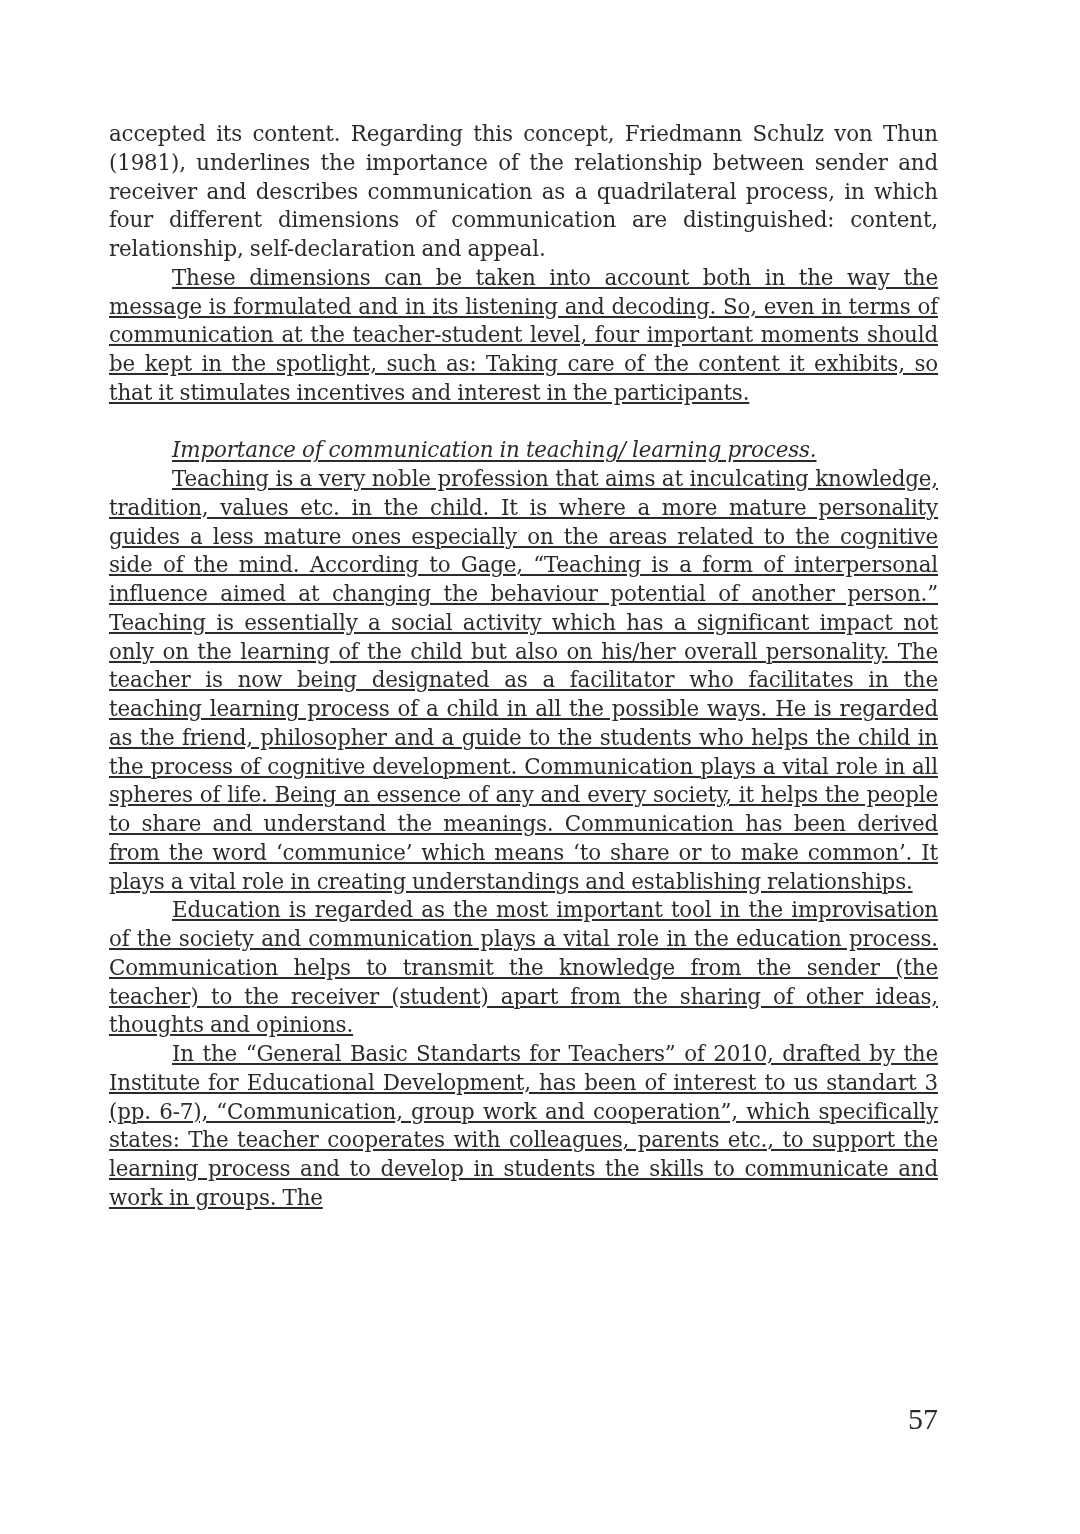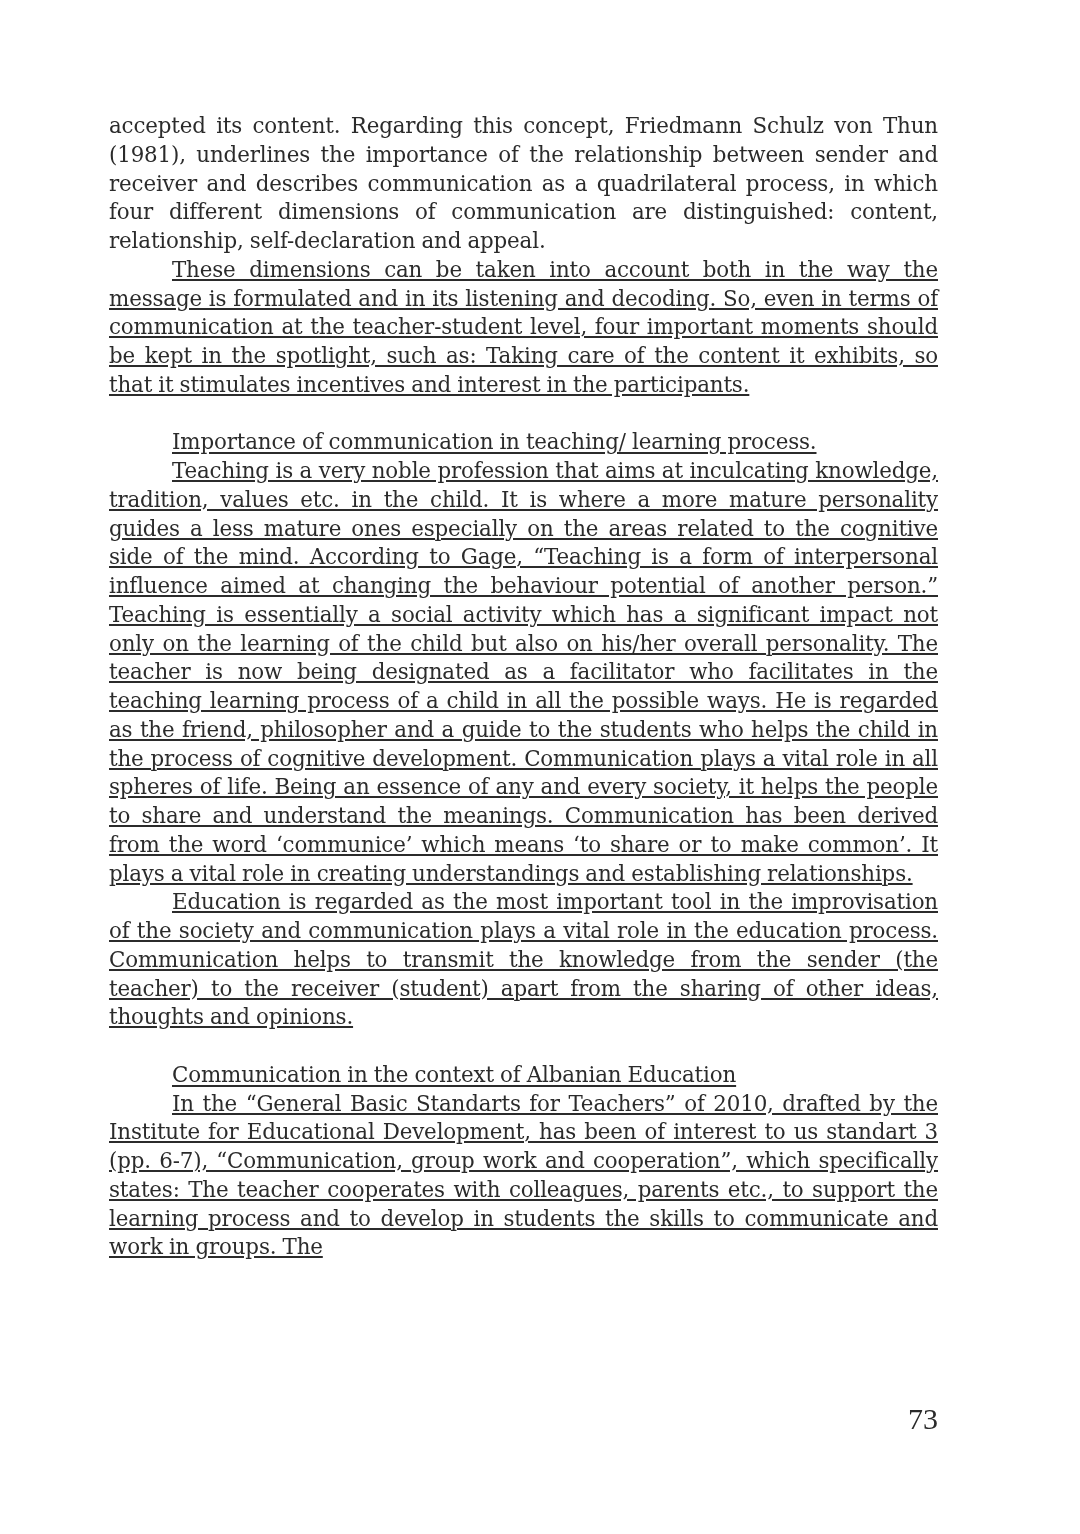--- a/index.html
+++ b/index.html
@@ -9,21 +9,21 @@
   }
   body {
     width: 1080px;
     height: 1534px;
     position: relative;
     overflow: hidden;
   }
   .page {
     position: absolute;
     left: 109px;
-    top: 112px;
+    top: 120px;
     width: 829px;
     font-family: "DejaVu Serif", "Liberation Serif", serif;
     font-size: 21.4px;
     line-height: 28.75px;
     color: #2b2b2b;
     text-align: justify;
     letter-spacing: -0.15px;
     word-spacing: -0.5px;
   }
   .para {
@@ -31,20 +31,21 @@
     text-indent: 0;
     hyphens: manual;
   }
   .para.indent {
     text-indent: 63px;
     text-decoration: underline;
   }
   .heading {
     margin: 28.75px 0 0 0;
     padding-left: 63px;
+    font-style: italic;
     text-decoration: underline;
     text-underline-offset: 3px;
     text-align: left;
   }
   .page-number {
     position: absolute;
     left: 908px;
     top: 1402px;
     font-family: "Liberation Serif", "DejaVu Serif", serif;
     font-size: 30px;
@@ -53,17 +54,16 @@
 </style>
 </head>
 <body>
 
 <div class="page">
   <p class="para">accepted its content. Regarding this concept, Friedmann Schulz von Thun (1981), underlines the importance of the relationship between sender and receiver and describes communication as a quadrilateral process, in which four different dimensions of communication are distinguished: content, relationship, self-declaration and appeal.</p>
   <p class="para indent">These dimensions can be taken into account both in the way the message is formulated and in its listening and decoding. So, even in terms of communication at the teacher-student level, four impor­tant moments should be kept in the spotlight, such as: Taking care of the content it exhibits, so that it stimulates incentives and interest in the participants.</p>
   <p class="heading">Importance of communication in teaching/ learning process.</p>
   <p class="para indent">Teaching is a very noble profession that aims at inculcating knowledge, tradition, values etc. in the child. It is where a more ma­ture personality guides a less mature ones especially on the areas related to the cognitive side of the mind. According to Gage, “Teach­ing is a form of interpersonal influence aimed at changing the be­haviour potential of another person.” Teaching is essentially a so­cial activity which has a significant impact not only on the learning of the child but also on his/her overall personality. The teacher is now being designated as a facilitator who facilitates in the teaching learning process of a child in all the possible ways. He is regarded as the friend, philosopher and a guide to the students who helps the child in the process of cognitive development. Communication plays a vital role in all spheres of life. Being an essence of any and every society, it helps the people to share and understand the meanings. Communication has been derived from the word ‘communice’ which means ‘to share or to make common’. It plays a vital role in creating understandings and establishing relationships.</p>
   <p class="para indent">Education is regarded as the most important tool in the im­provisation of the society and communication plays a vital role in the education process. Communication helps to transmit the knowledge from the sender (the teacher) to the receiver (student) apart from the sharing of other ideas, thoughts and opinions.</p>
-  <p class="heading">Communication in the context of Albanian Education</p>
   <p class="para indent">In the “General Basic Standarts for Teachers” of 2010, drafted by the Institute for Educational Development, has been of interest to us standart 3 (pp. 6-7), “Communication, group work and coop­eration”, which specifically states: The teacher cooperates with col­leagues, parents etc., to support the learning process and to devel­op in students the skills to communicate and work in groups. The</p>
 </div>
 
-<div class="page-number">73</div>
+<div class="page-number">57</div>
 
 </body></html>

